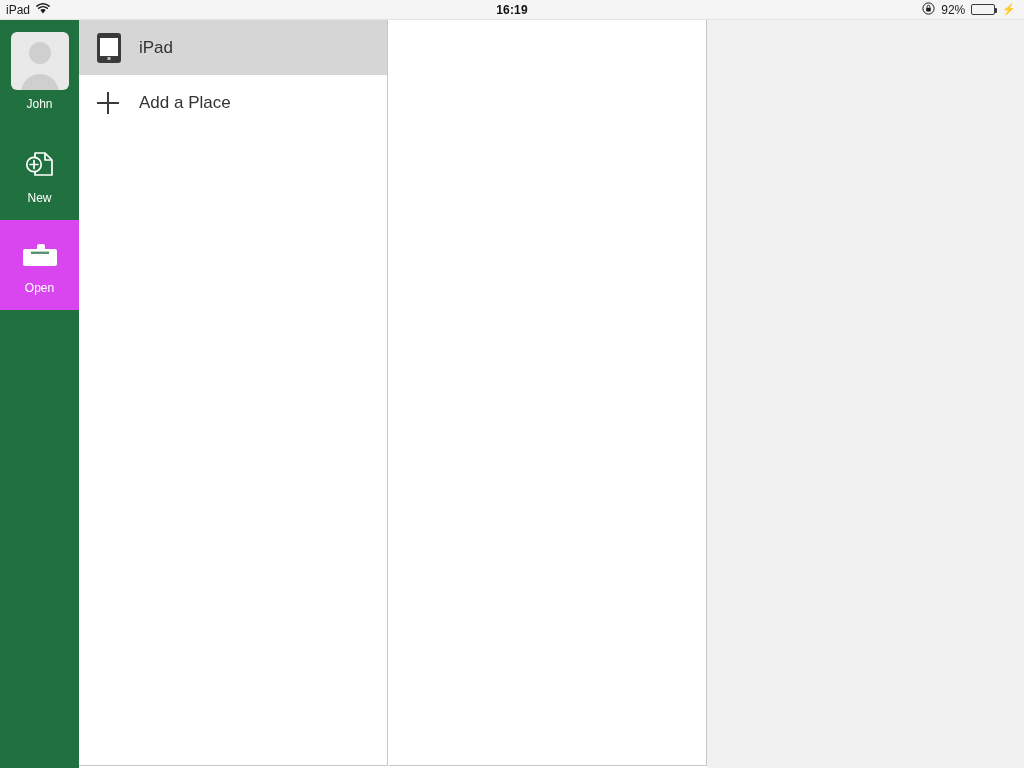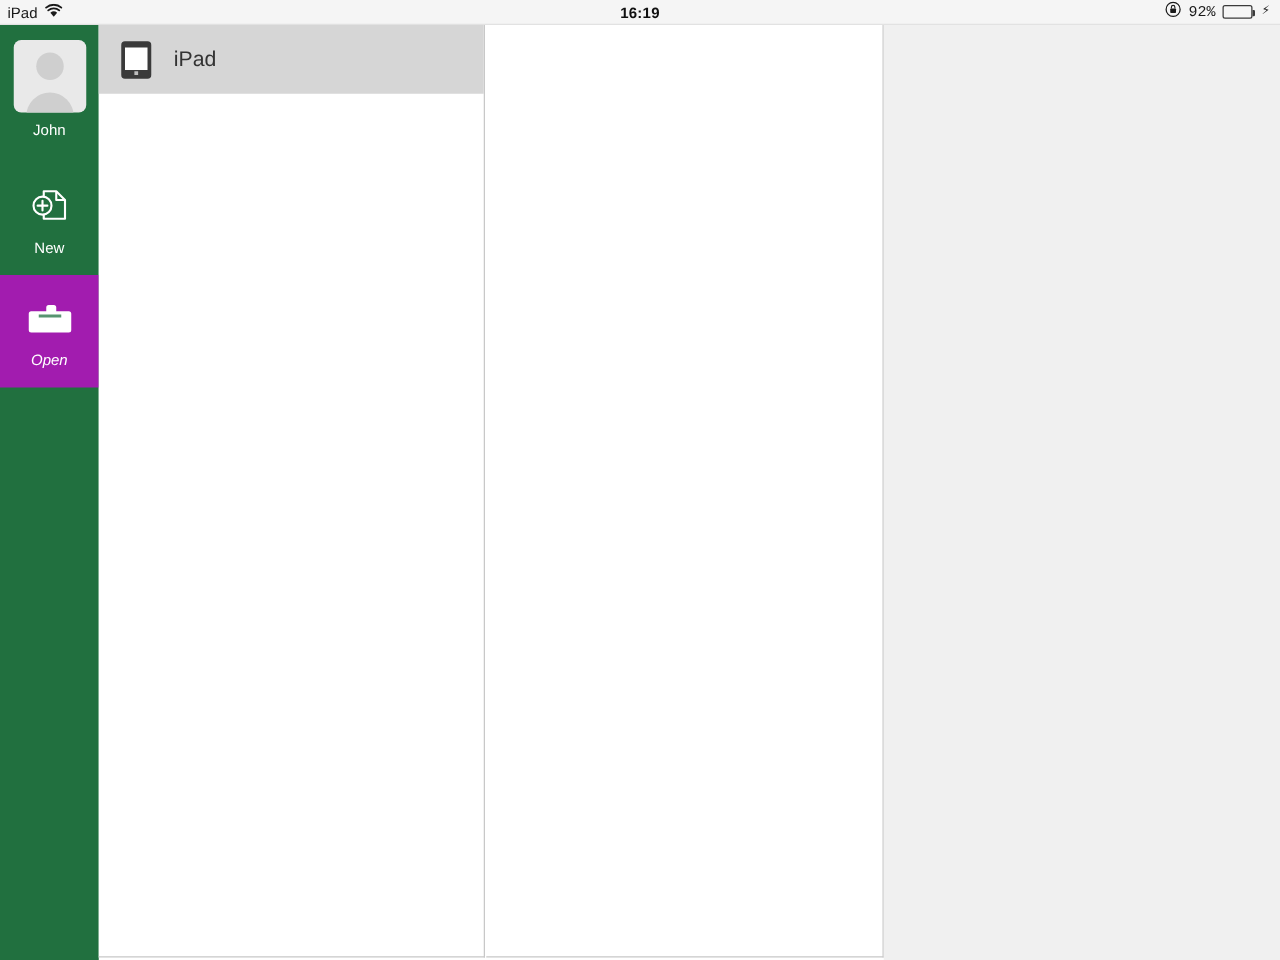--- a/index.html
+++ b/index.html
@@ -57,21 +57,20 @@
     color: #111111;
     letter-spacing: 0.2px;
   }
   .sb-right {
     position: absolute;
     right: 8px;
     display: flex;
     align-items: center;
     gap: 6px;
     height: 19px;
-    font-family: Liberation Mono, monospace;
   }
   .sb-battery-pct {
     font-size: 12px;
     color: #1a1a1a;
   }
   .battery {
     position: relative;
     width: 24px;
     height: 11px;
     border: 1px solid #3a3a3a;
@@ -157,22 +156,21 @@
     width: 79px;
     height: 90px;
     display: flex;
     flex-direction: column;
     align-items: center;
     justify-content: center;
     color: #ffffff;
     box-sizing: border-box;
   }
   .nav-item.selected {
-    background: #a21caf;
-    font-style: italic;
+    background: #d946ef;
   }
   .nav-icon {
     width: 40px;
     height: 40px;
     display: flex;
     align-items: center;
     justify-content: center;
   }
   .nav-label {
     margin-top: 6px;
@@ -363,20 +361,26 @@
     <div class="place-row selected">
       <div class="place-icon">
         <div class="tablet">
           <div class="screen"></div>
           <div class="home"></div>
         </div>
       </div>
       <div class="place-label">iPad</div>
     </div>
 
+    <div class="place-row">
+      <div class="place-icon">
+        <div class="plus-icon"></div>
+      </div>
+      <div class="place-label">Add a Place</div>
+    </div>
 
   </div>
 
   <div class="file-list"></div>
 
   <div class="preview"></div>
 
 </div>
 
 </body></html>

